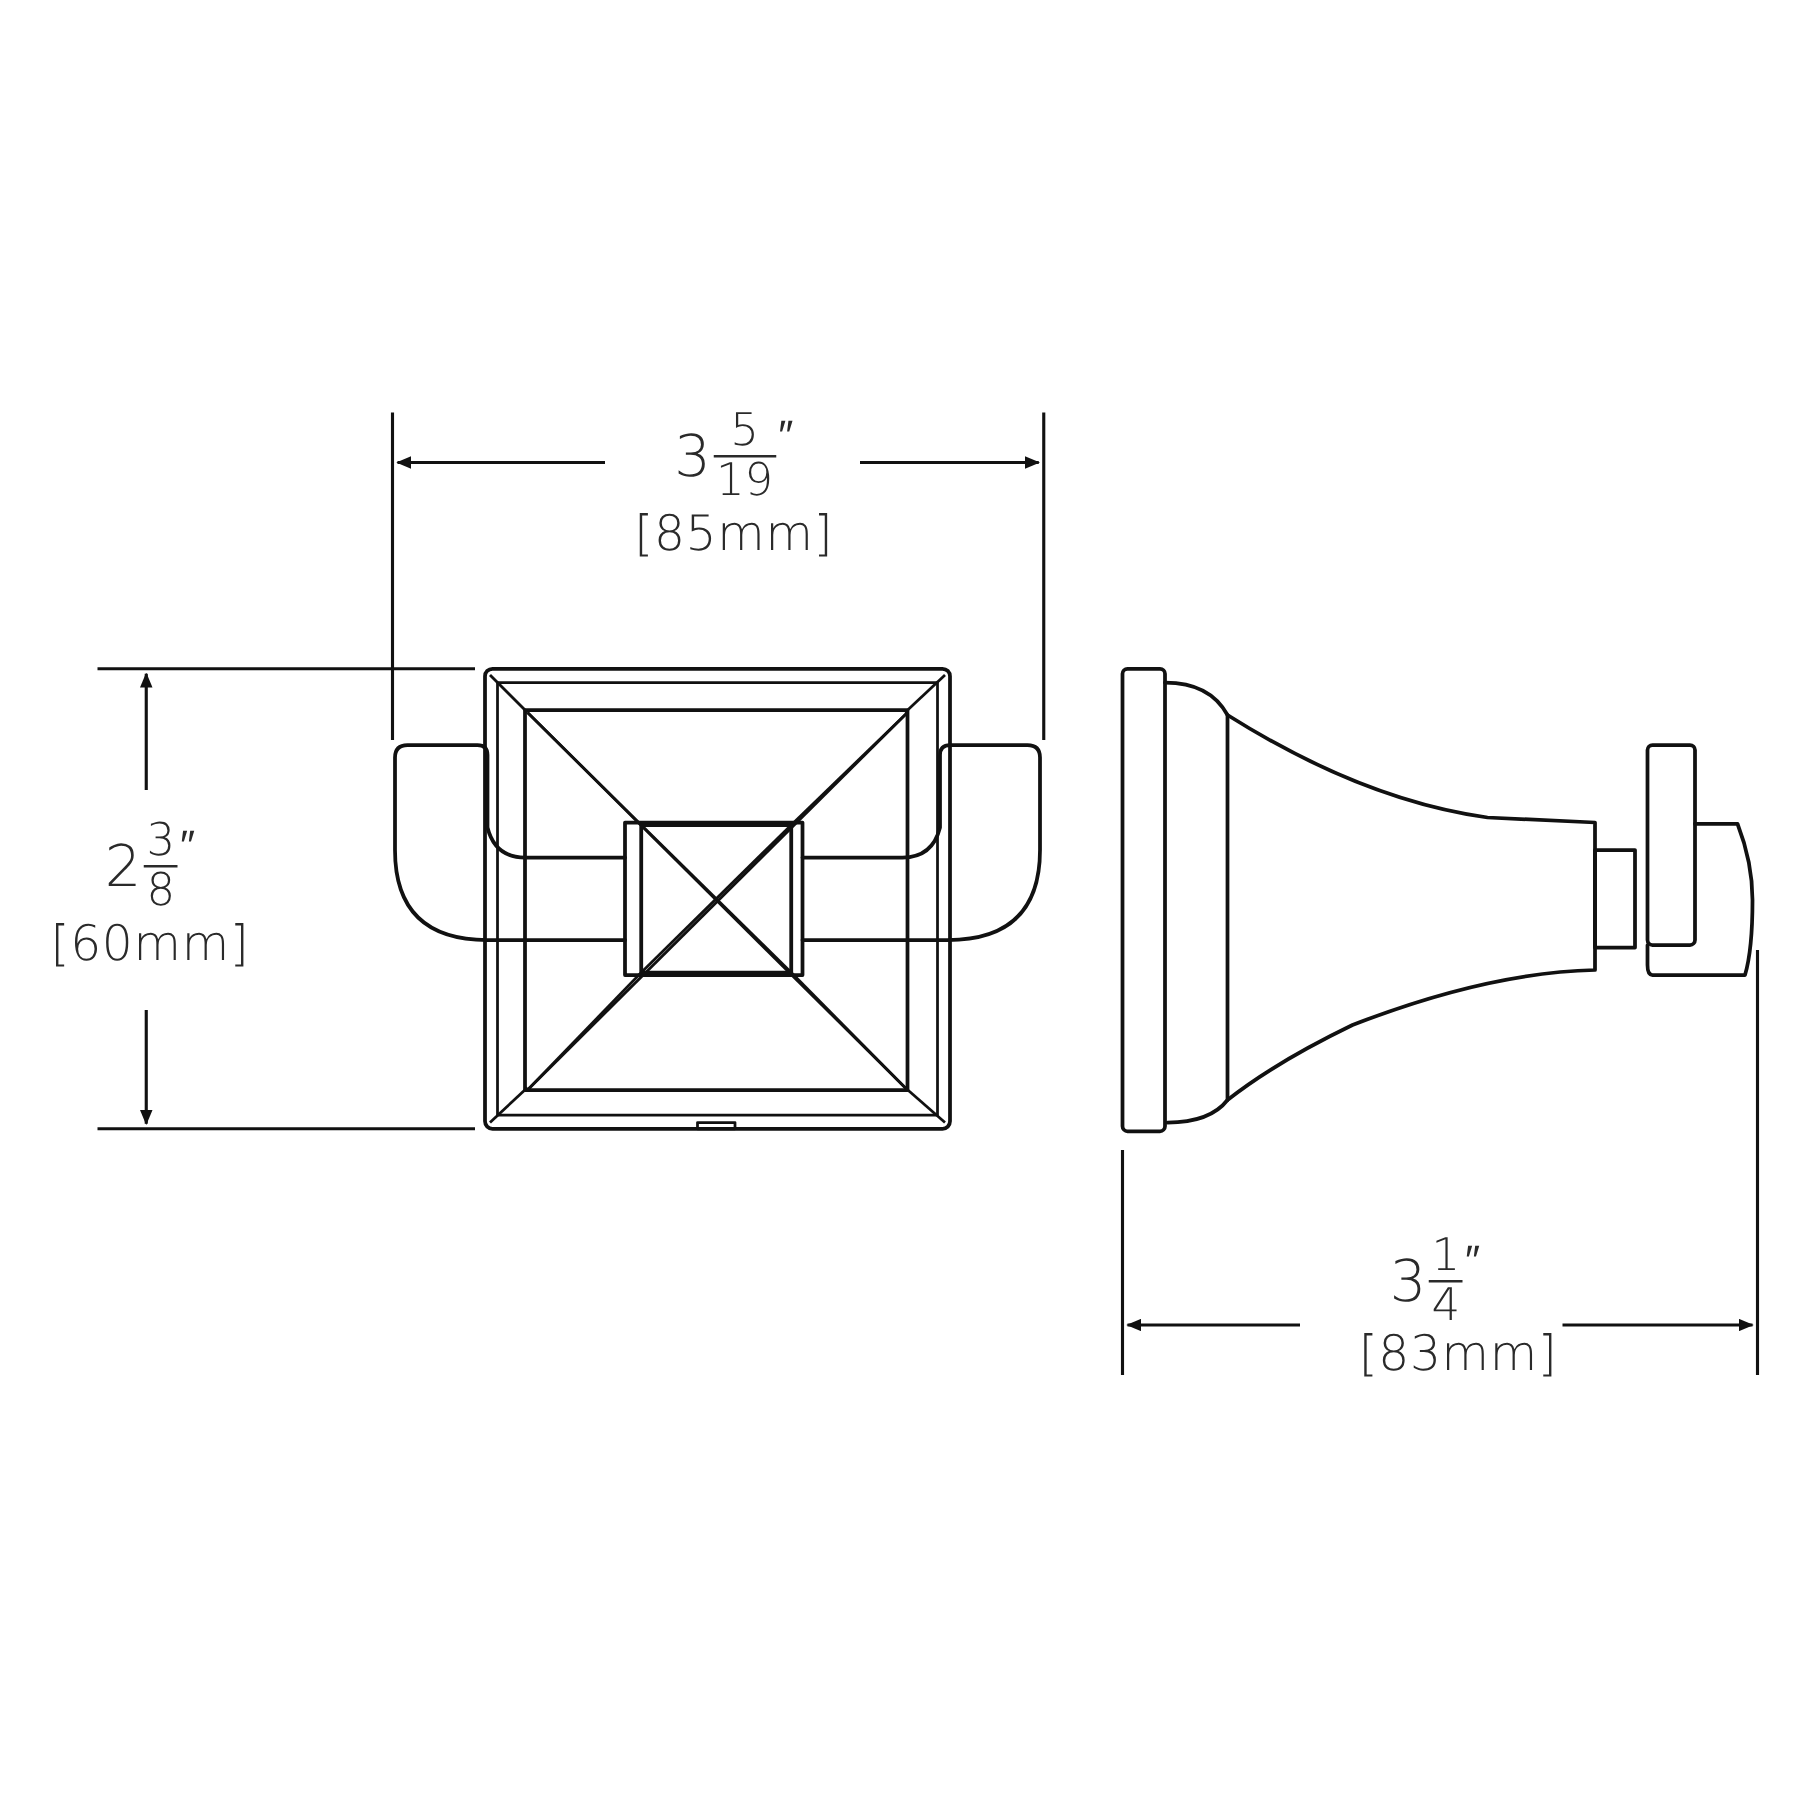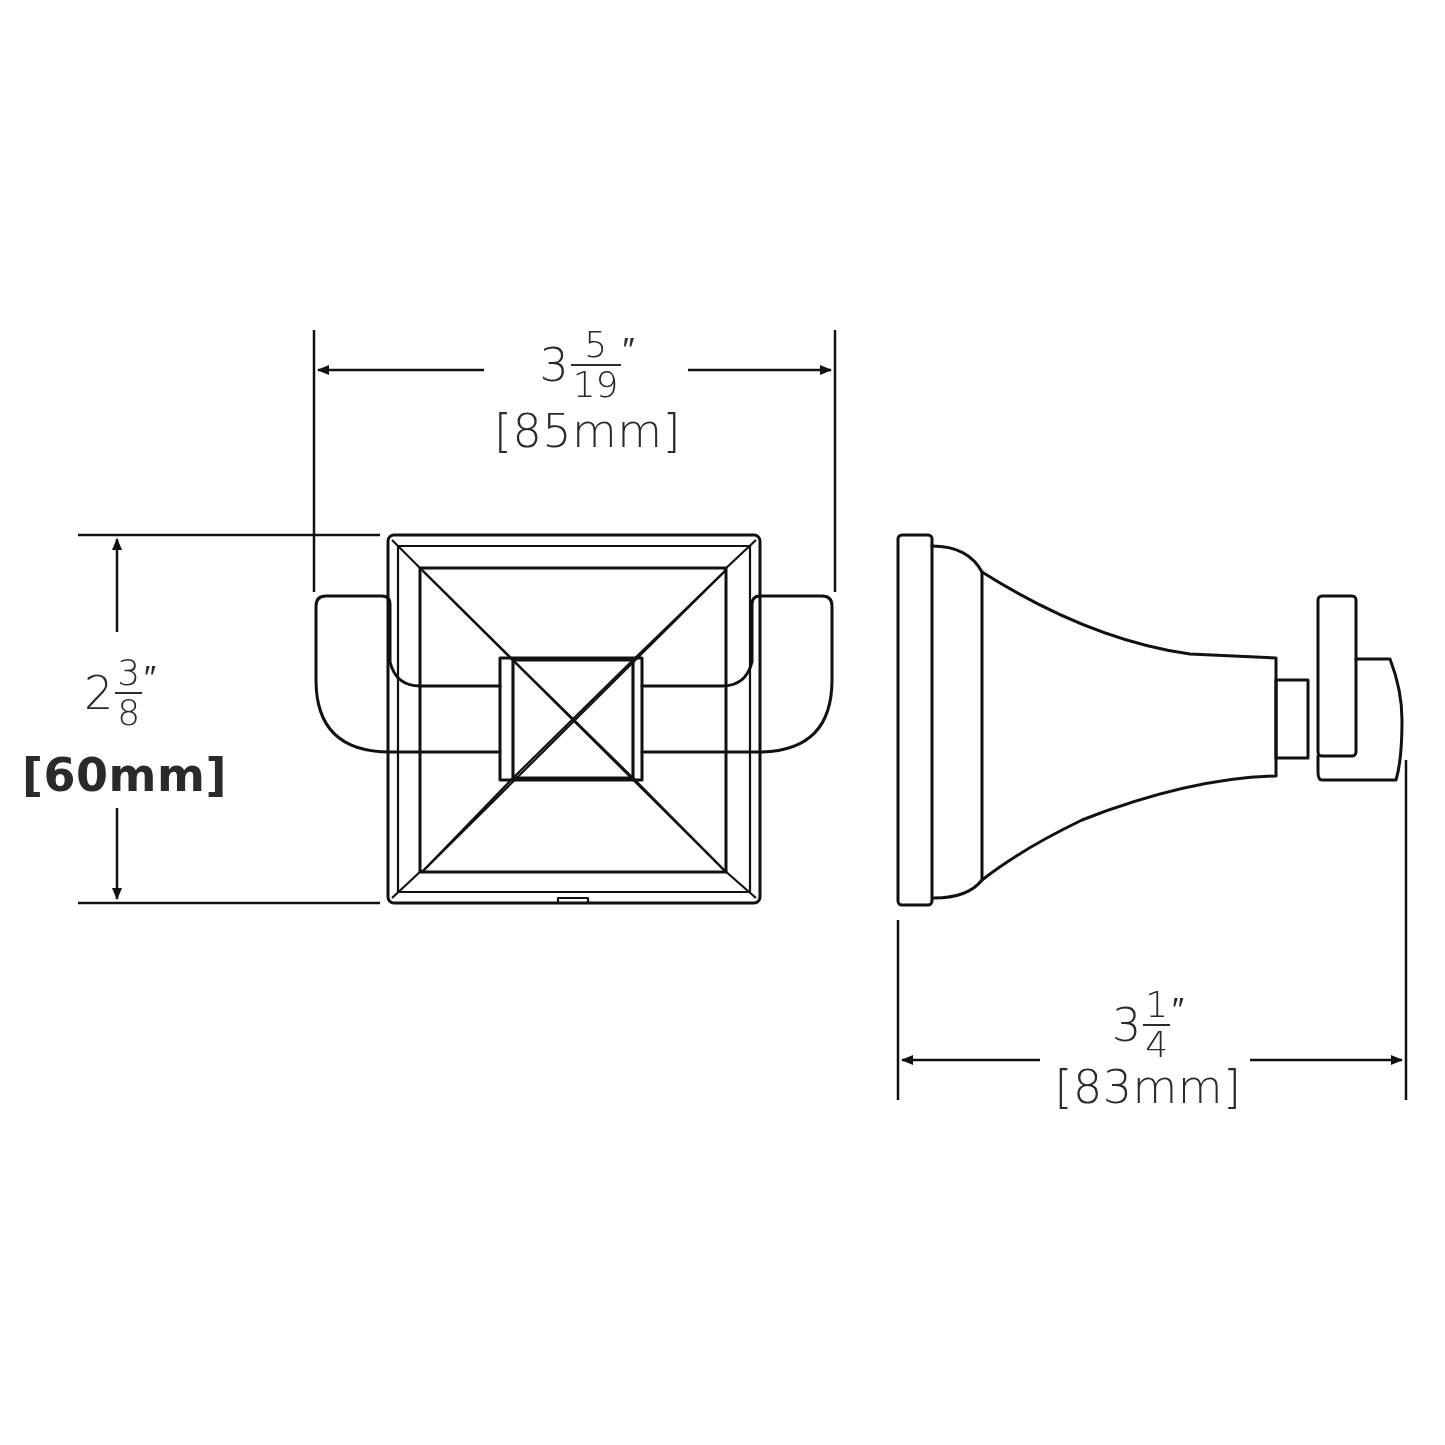--- a/index.html
+++ b/index.html
@@ -9,21 +9,21 @@
   .thin { stroke: #111; stroke-width: 2.2; fill: none; stroke-linejoin: round; }
   .dim { stroke: #111; stroke-width: 2.5; fill: none; }
   .arrow { fill: #111; stroke: none; }
   .dimtext { position: absolute; color: #2a2a2a; font-family: "DejaVu Sans", sans-serif; font-weight: 300; text-align: center; line-height: 1; }
   .mixed { display: flex; align-items: center; justify-content: center; }
   .whole { font-size: 46px; }
   .frac { display: inline-flex; flex-direction: column; align-items: center; margin: 0 2px; }
   .frac .num, .frac .den { font-size: 36px; line-height: 1.05; padding: 0 2px; }
   .frac .bar { height: 2.5px; background: #2a2a2a; width: 100%; }
   .unit { font-size: 34px; align-self: flex-start; margin-top: 6px; }
-  .metric { font-size: 46px; letter-spacing: 0.5px; }
+  .metric { font-size: 39px; letter-spacing: 0.5px; }
 </style>
 </head>
 <body>
 
 <svg class="drawing" viewBox="0 0 1445 1445" xmlns="http://www.w3.org/2000/svg">
   <defs>
     <marker id="ah" markerWidth="12" markerHeight="10" refX="11" refY="5" orient="auto" markerUnits="userSpaceOnUse">
       <path d="M0,0 L12,5 L0,10 Z" class="arrow"></path>
     </marker>
   </defs>
@@ -114,27 +114,27 @@
 <div class="dimtext" style="left:22px; top:654px; width:196px;">
   <div class="mixed">
     <span class="whole">2</span>
     <span class="frac">
       <span class="num">3</span>
       <span class="bar"></span>
       <span class="den">8</span>
     </span>
     <span class="unit">″</span>
   </div>
-  <div class="metric" style="margin-top:20px;font-weight:bold;">[60mm]</div>
+  <div class="metric" style="margin-top:4px;">[60mm]</div>
 </div>
 
 <div class="dimtext" style="left:1050px; top:986px; width:196px;">
   <div class="mixed">
     <span class="whole">3</span>
     <span class="frac">
       <span class="num">1</span>
       <span class="bar"></span>
       <span class="den">4</span>
     </span>
     <span class="unit">″</span>
   </div>
-  <div class="metric" style="margin-top:0px;">[83mm]</div>
+  <div class="metric" style="margin-top:0px;text-align:right;">[83mm]</div>
 </div>
 
 </body></html>

